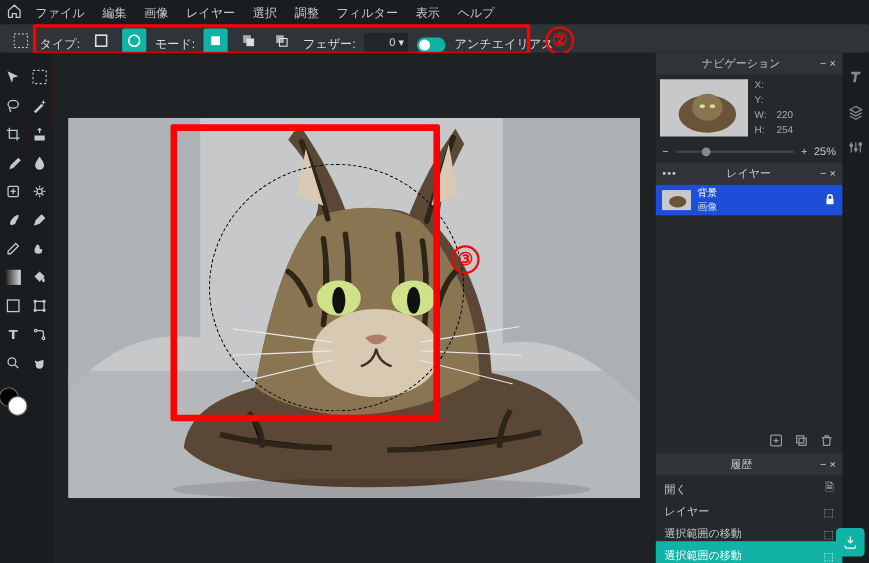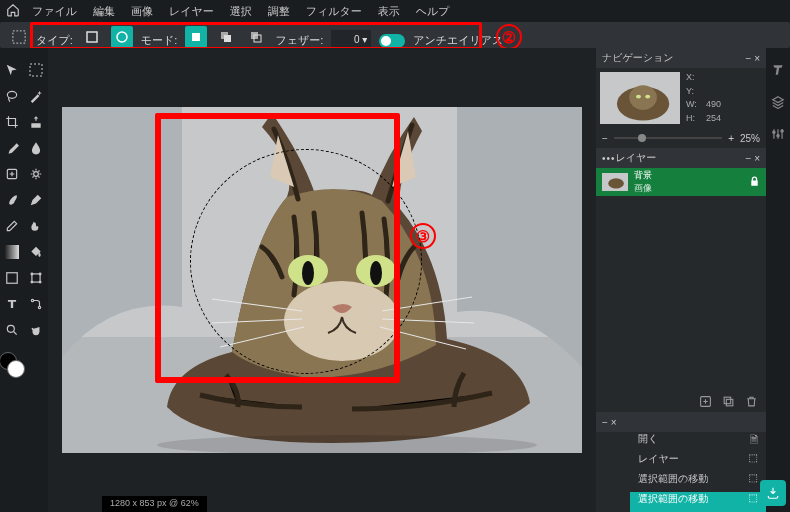--- a/index.html
+++ b/index.html
@@ -24,34 +24,34 @@
   .swatch .c1 { position:absolute; width:18px; height:18px; background:#000; border:1px solid #666; border-radius:50%; left:0; top:0; }
   .swatch .c2 { position:absolute; width:18px; height:18px; background:#fff; border:1px solid #666; border-radius:50%; right:0; bottom:0; }
   .canvas-wrap { flex:1; display:flex; align-items:center; justify-content:center; background:#1e2225; position:relative; }
   .canvas { position:relative; width:520px; height:346px; overflow:hidden; }
   .canvas svg { position:absolute; inset:0; }
   .sel-ellipse { position:absolute; border:1px dashed #000; border-radius:50%; }
   .statusbar { position:absolute; left:54px; bottom:0; height:16px; background:#000; color:#aaa; font-size:9px; padding:2px 8px; }
   .rightcol { width:24px; background:#1a1d20; display:flex; flex-direction:column; align-items:center; padding-top:12px; gap:12px; }
   .panels { width:170px; background:#26292c; display:flex; flex-direction:column; }
   .pnl-hdr { height:20px; background:#303438; display:flex; align-items:center; padding:0 6px; font-size:10px; }
-  .pnl-hdr .ttl { flex:1; }
+  .pnl-hdr .ttl { flex:1; text-align:center; }
   .pnl-hdr .dots { letter-spacing:1px; }
   .nav-body { background:#26292c; padding:4px; display:flex; gap:6px; }
   .thumb { width:80px; height:52px; }
   .nav-info { font-size:9px; color:#aaa; display:grid; grid-template-columns:16px 1fr; gap:2px 4px; }
   .zoomrow { height:20px; background:#26292c; display:flex; align-items:center; padding:0 6px; gap:6px; font-size:10px; }
   .zoomrow .track { flex:1; height:2px; background:#444; position:relative; }
   .zoomrow .track:before { content:''; position:absolute; left:22%; top:-3px; width:8px; height:8px; background:#888; border-radius:50%; }
-  .layer-row { height:28px; background:#15803d; display:flex; align-items:center; padding:0 6px; gap:6px; color:#fff; font-size:9px; }
+  .layer-row { height:28px; background:#1d4ed8; display:flex; align-items:center; padding:0 6px; gap:6px; color:#fff; font-size:9px; }
   .layer-th { width:26px; height:18px; background:#ddd; }
   .layer-fill { flex:1; background:#26292c; }
   .layer-ftr { height:20px; display:flex; justify-content:flex-end; align-items:center; gap:10px; padding-right:8px; color:#888; }
   .hist-body { background:#26292c; }
-  .hist-row { height:20px; display:flex; align-items:flex-start; padding:0 8px; font-size:10px; justify-content:space-between;margin-left:34px; }
+  .hist-row { height:20px; display:flex; align-items:flex-end; padding:0 8px; font-size:10px; justify-content:space-between; }
   .hist-row.hl { background:#10b3a6; color:#fff; }
   .dl-btn { position:absolute; right:4px; bottom:6px; width:26px; height:26px; background:#10b3a6; border-radius:4px; display:flex; align-items:center; justify-content:center; }
 </style>
 </head>
 <body>
 
 <div class="menubar">
   <span class="home">
     <svg width="14" height="14" viewBox="0 0 24 24" fill="none" stroke="#c8c8c8" stroke-width="2">
         <path d="M3 11l9-8 9 8v10a1 1 0 01-1 1h-5v-6h-6v6H4a1 1 0 01-1-1z"></path>
@@ -293,21 +293,20 @@
             <path d="M290 302 Q360 302 430 286"></path>
           <path d="M164 268 Q178 284 176 300"></path>
             <path d="M402 266 Q392 282 392 300"></path>
         </g>
         <ellipse cx="285" cy="338" rx="190" ry="10" fill="#000" opacity="0.12"></ellipse>
       </svg>
       <div class="sel-ellipse" style="left:128px; top:42px; width:232px; height:225px;"></div>
       <div class="annot" style="left:93px; top:6px; width:245px; height:270px; border-width:6px;"></div>
       <div class="annot-num" style="left:348px; top:116px;">③</div>
     </div>
-    <div class="statusbar">1280 x 853 px @ 62%</div>
   </div>
 
   <div class="panels">
     <div class="pnl-hdr">
       <span class="ttl">ナビゲーション</span>
       <span>−</span>&nbsp;
       <span>×</span>
     </div>
     <div class="nav-body">
       <svg class="thumb" viewBox="0 0 520 346" preserveAspectRatio="xMidYMid slice">
@@ -316,21 +315,21 @@
           <ellipse cx="280" cy="170" rx="90" ry="80" fill="#8a7552"></ellipse>
           <ellipse cx="250" cy="164" rx="16" ry="12" fill="#cfe28a"></ellipse>
           <ellipse cx="310" cy="164" rx="16" ry="12" fill="#cfe28a"></ellipse>
       </svg>
       <div class="nav-info">
         <span>X:</span>
           <span></span>
         <span>Y:</span>
           <span></span>
         <span>W:</span>
-          <span>490</span>
+          <span>220</span>
         <span>H:</span>
           <span>254</span>
       </div>
     </div>
     <div class="zoomrow">
       <span>−</span>
       <div class="track"></div>
       <span>+</span>
       <span>25%</span>
     </div>
@@ -361,20 +360,21 @@
           </svg></span>
       <span><svg width="13" height="13" viewBox="0 0 24 24" fill="none" stroke="#999" stroke-width="2">
             <rect x="4" y="4" width="12" height="12"></rect>
             <rect x="8" y="8" width="12" height="12"></rect>
           </svg></span>
       <span><svg width="13" height="13" viewBox="0 0 24 24" fill="none" stroke="#999" stroke-width="2">
             <path d="M4 7h16M9 7V4h6v3M6 7l1 13h10l1-13"></path>
           </svg></span>
     </div>
     <div class="pnl-hdr">
+      <span class="ttl">履歴</span>
       <span>−</span>&nbsp;
       <span>×</span>
     </div>
     <div class="hist-body">
       <div class="hist-row">
           <span>開く</span>
           <span>🗎</span>
         </div>
       <div class="hist-row">
           <span>レイヤー</span>

